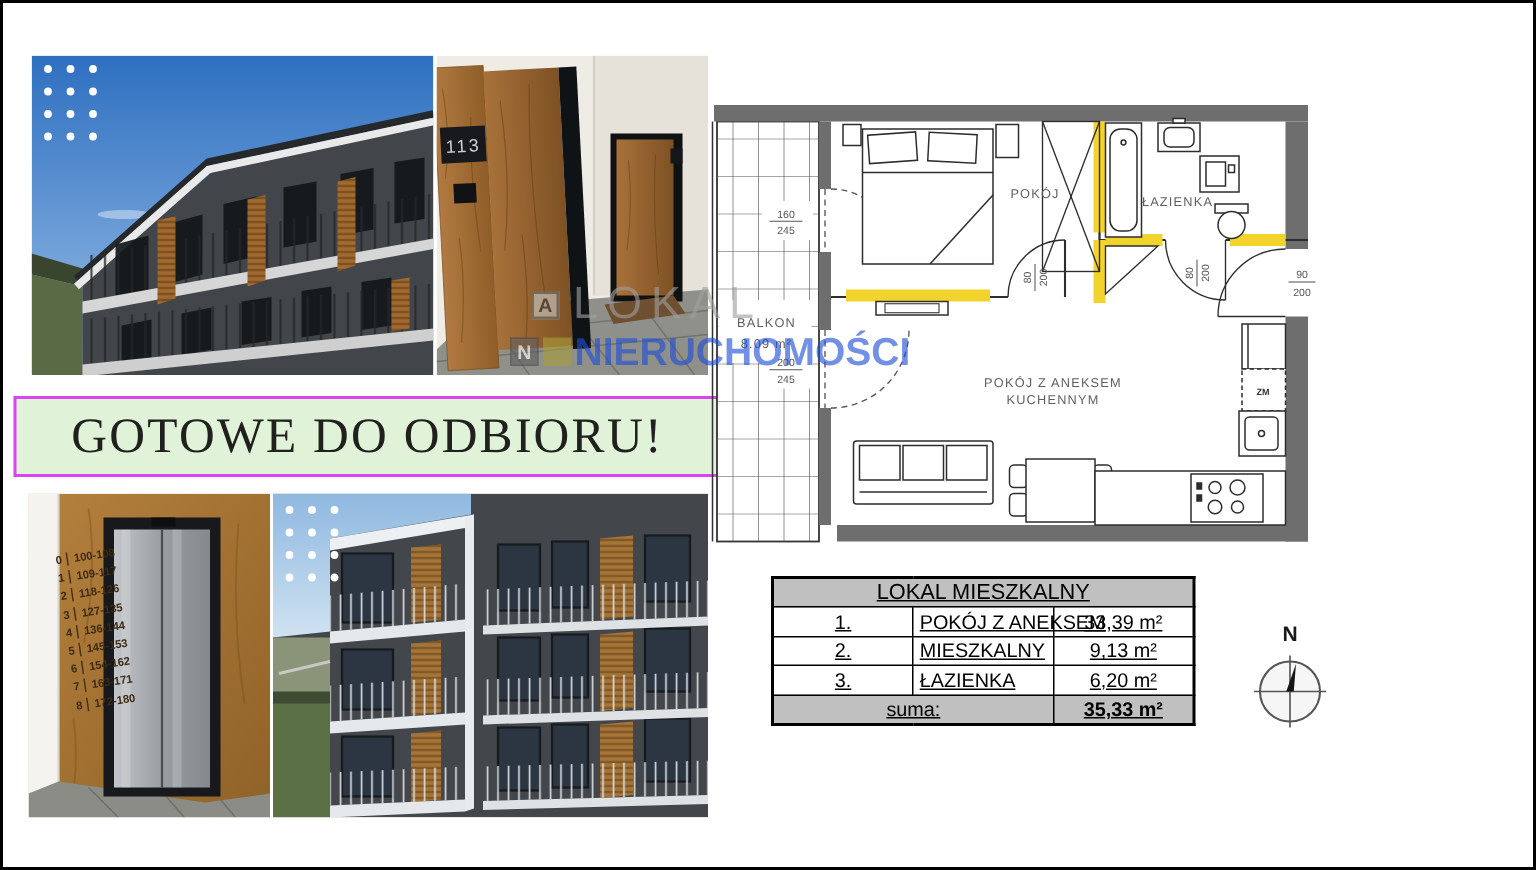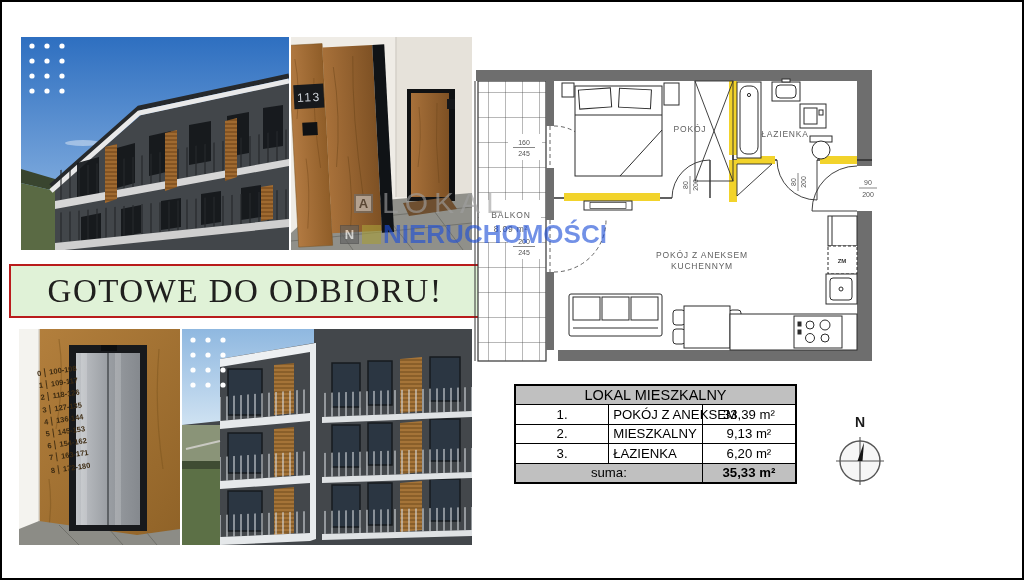--- a/index.html
+++ b/index.html
@@ -3,21 +3,21 @@
 <meta charset="utf-8">
 <style>
   html,body{margin:0;padding:0;background:#fff;}
   .canvas{position:relative;width:1024px;height:580px;background:#fff;border:2px solid #000;
           box-sizing:border-box;overflow:hidden;font-family:"Liberation Sans",sans-serif;}
   .photo{position:absolute;overflow:hidden;}
   .photo svg{display:block;}
 
   
   .banner{position:absolute;left:7px;top:262px;width:472px;height:54px;background:#e0f2d7;
-          border:2px solid #b91c1c;box-sizing:border-box;display:flex;align-items:center;justify-content:center;}
+          border:2px solid #d946ef;box-sizing:border-box;display:flex;align-items:center;justify-content:center;}
   .banner span{font-family:"Liberation Serif",serif;font-size:33px;font-weight:500;color:#20201e;
                letter-spacing:1.5px;white-space:nowrap;}
 
   
   .watermark{position:absolute;left:338px;top:186px;opacity:.62;line-height:1;}
   .wm-row{display:flex;align-items:center;}
   .wm-row2{margin-top:3px;}
   .wm-box{display:inline-flex;align-items:center;justify-content:center;width:19px;height:19px;
           font-weight:bold;font-size:13px;box-sizing:border-box;}
   .wm-abox{margin-left:14px;background:#cbcbcb;border:2px solid #6e6e6e;color:#3a3a3a;}
@@ -30,21 +30,21 @@
   .floors{position:absolute;left:20px;top:34px;width:92px;transform:rotate(-8deg);
           color:#3d2b12;font-size:7.5px;font-weight:bold;}
   .floor-row{display:flex;margin-bottom:3.2px;}
   .fd{width:9px;text-align:right;margin-right:3px;}
   .fr{border-left:1.2px solid #4a3415;padding-left:4px;}
 
   
   .area-table{position:absolute;left:512px;top:382px;}
   .area-table table{border-collapse:collapse;width:283px;table-layout:fixed;
                     font-size:13.2px;color:#000;}
-  .area-table td{border:1px solid #000;height:19.5px;padding:0 4px;box-sizing:border-box;white-space:nowrap;}
+  .area-table td{border:1px solid #000;height:19.5px;padding:0 4px;box-sizing:border-box;white-space:nowrap;text-decoration:underline;}
   .area-table table{border:2px solid #000;}
   .t-gray{background:#c0c0c0;}
   .t-title{text-align:center;font-size:14.5px;}
   .c-nr{width:35px;text-align:center;}
   .c-name{width:141px;text-align:left;padding-left:7px;}
   .c-area{width:107px;text-align:center;}
   .t-sum-label{text-align:center;padding-right:8px;}
   .bold{font-weight:bold;}
 
   .plan{position:absolute;left:470px;top:66px;width:410px;height:306px;}

